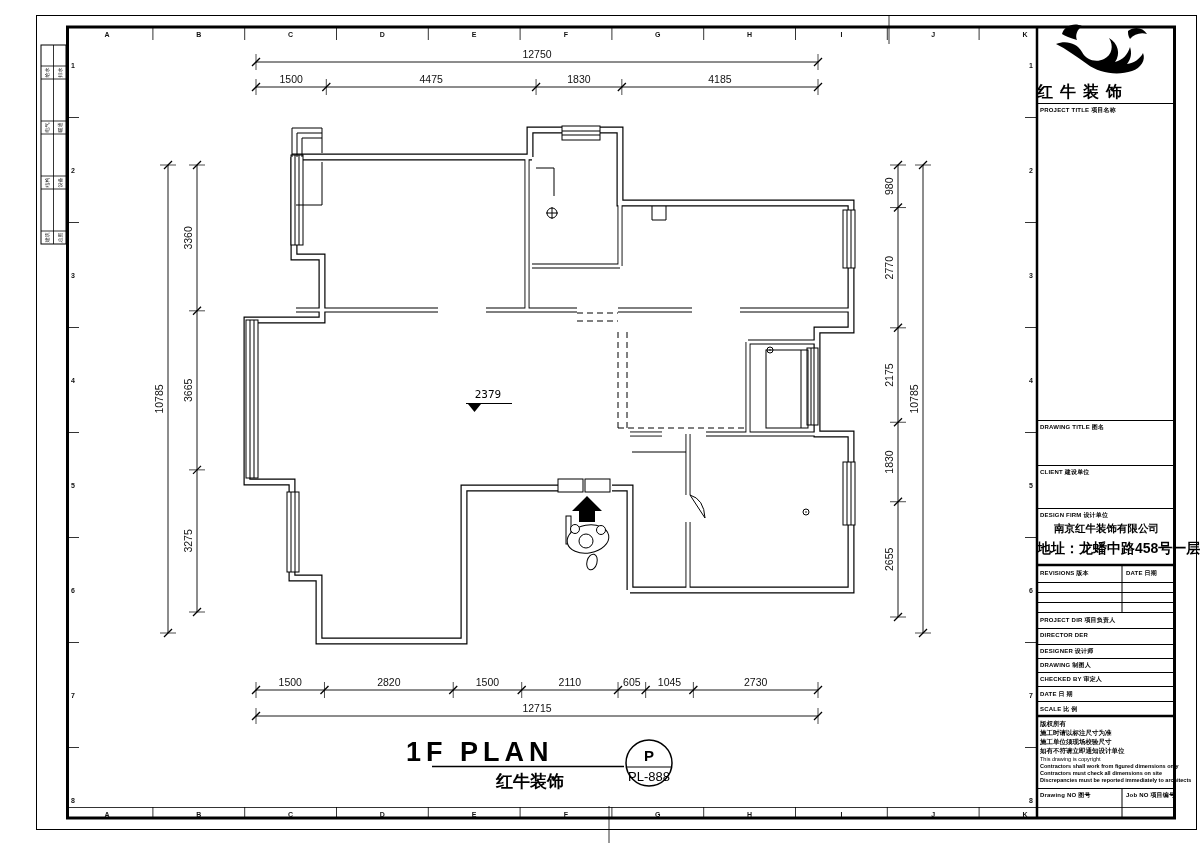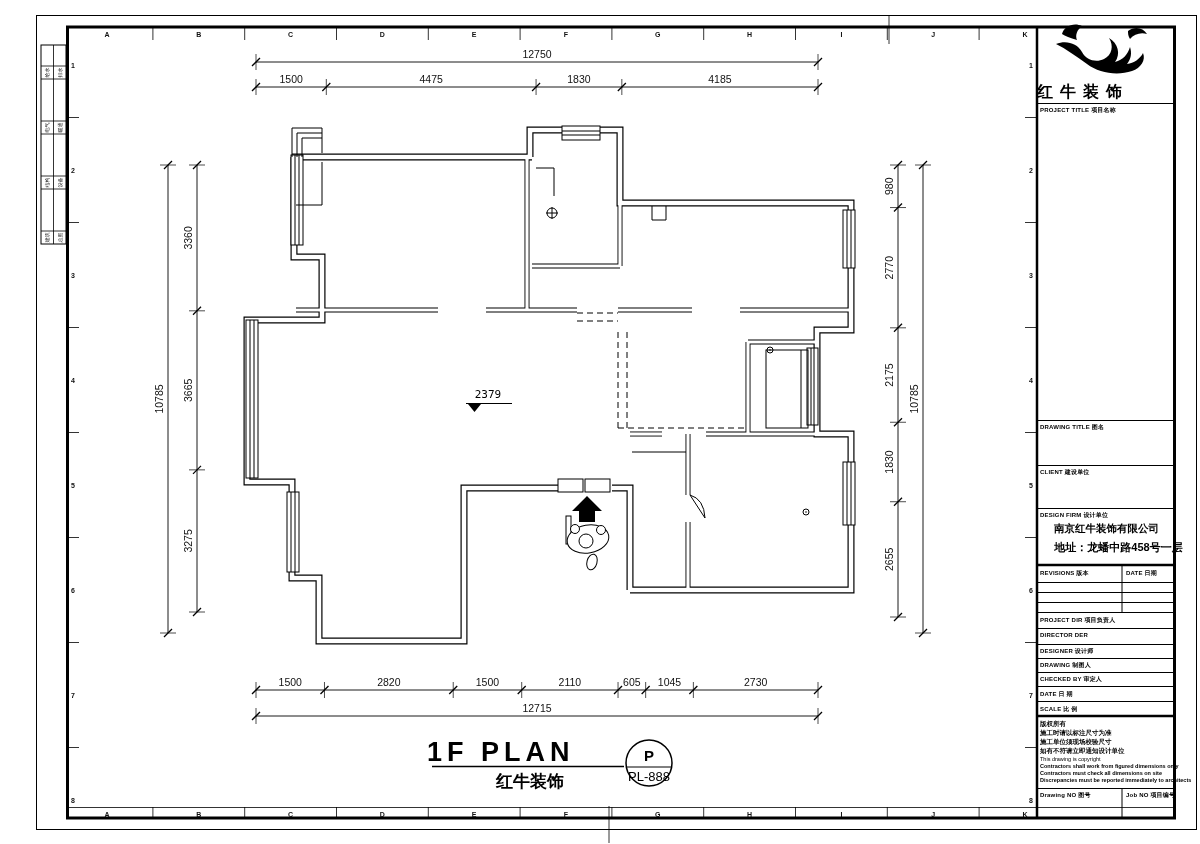--- a/index.html
+++ b/index.html
@@ -5,21 +5,21 @@
   html,body{margin:0;padding:0;}
   body{
     width:1200px;height:844px;position:relative;background:#fff;
     font-family:"Liberation Sans", sans-serif;color:#000;overflow:hidden;
   }
   #cad{position:absolute;left:0;top:0;width:1200px;height:844px;}
   .abs{position:absolute;white-space:nowrap;}
   
   .tb-label{font-size:6px;font-weight:bold;letter-spacing:.2px;}
   .tb-company{font-size:10.5px;font-weight:bold;text-align:center;width:139px;left:1037px;}
-  .tb-addr{font-size:11px;font-weight:bold;text-align:center;width:163px;left:1037px;}
+  .tb-addr{font-size:14px;font-weight:bold;text-align:center;width:139px;left:1037px;}
   .cp-cn{font-size:6.5px;font-weight:bold;}
   .cp-en{font-size:5.5px;}
   .cp-enb{font-size:5.5px;font-weight:bold;}
   .logo-text{font-size:16px;font-weight:bold;letter-spacing:7px;width:139px;left:1037px;}
   
   .plan-title{font-size:27px;font-weight:800;letter-spacing:5px;}
   .plan-subtitle{font-size:17px;font-weight:bold;text-align:center;width:200px;}
   .stamp-p{font-size:15px;font-weight:bold;text-align:center;width:46px;}
   .stamp-no{font-size:13px;text-align:center;width:52px;font-family:"Liberation Sans",sans-serif;}
   .level-marker{font-size:11px;text-align:center;width:56px;font-family:"DejaVu Sans Mono",monospace;}
@@ -426,17 +426,17 @@
 <div class="abs cp-cn" style="left:1040px;top:729px;">施工时请以标注尺寸为准</div>
 <div class="abs cp-cn" style="left:1040px;top:738px;">施工单位须现场校验尺寸</div>
 <div class="abs cp-cn" style="left:1040px;top:747px;">如有不符请立即通知设计单位</div>
 <div class="abs cp-en" style="left:1040px;top:756px;">This drawing is copyright</div>
 <div class="abs cp-enb" style="left:1040px;top:763px;">Contractors shall work from figured dimensions only</div>
 <div class="abs cp-enb" style="left:1040px;top:770px;">Contractors must check all dimensions on site</div>
 <div class="abs cp-enb" style="left:1040px;top:777px;">Discrepancies must be reported immediately to architects</div>
 <div class="abs tb-label" style="left:1040px;top:791px;">Drawing NO  图号</div>
 <div class="abs tb-label" style="left:1126px;top:791px;">Job NO  项目编号</div>
 
-<div class="abs plan-title" style="left:427px;top:737px;">1F PLAN</div>
+<div class="abs plan-title" style="left:406px;top:737px;">1F PLAN</div>
 <div class="abs plan-subtitle" style="left:430px;top:770px;">红牛装饰</div>
 <div class="abs stamp-p" style="left:626px;top:747px;">P</div>
 <div class="abs stamp-no" style="left:623px;top:769px;">PL-888</div>
 <div class="abs level-marker" style="left:460px;top:388px;">2379</div>
 
 </body></html>

